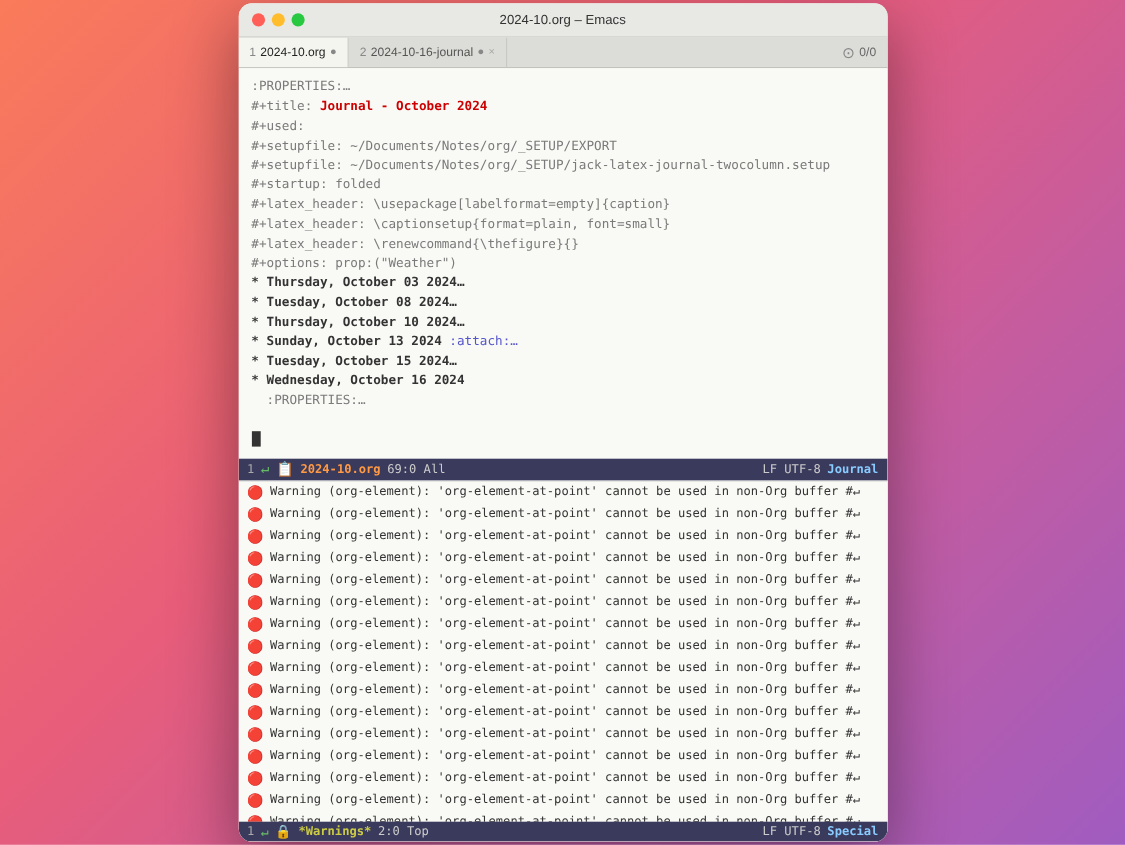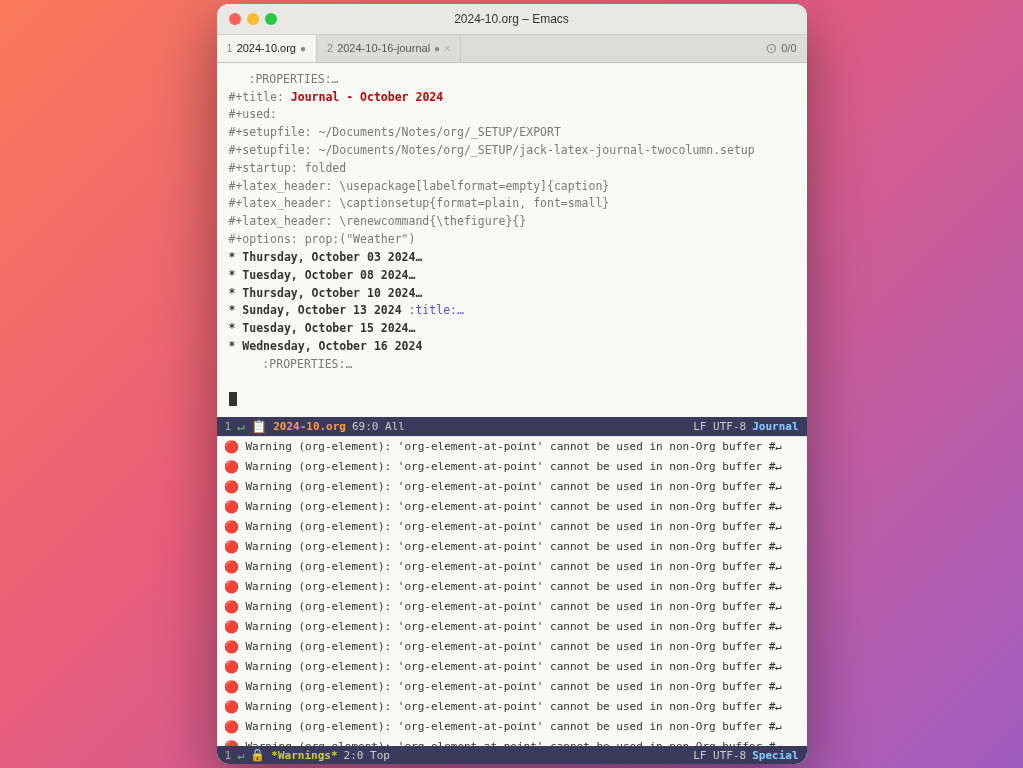--- a/index.html
+++ b/index.html
@@ -118,21 +118,21 @@
       line-height: 1.55;
       color: #333;
       overflow: hidden;
     }
 
     .line {
       display: block;
       white-space: pre;
     }
 
-    .prop-kw { color: #7a7a7a; margin-left: 20px; }
+    .prop-kw { color: #7a7a7a; }
     .title-val { color: #cc0000; font-weight: bold; text-align: center; }
     .kw-gray { color: #7a7a7a; }
     .bullet { color: #333; font-weight: bold; }
     .attach-link { color: #5555cc; }
 
     .cursor-block {
       display: inline-block;
       background: #333;
       width: 8px;
       height: 14px;
@@ -252,21 +252,21 @@
       <span class="line"><span class="kw-gray">#+setupfile: ~/Documents/Notes/org/_SETUP/EXPORT</span></span>
       <span class="line"><span class="kw-gray">#+setupfile: ~/Documents/Notes/org/_SETUP/jack-latex-journal-twocolumn.setup</span></span>
       <span class="line"><span class="kw-gray">#+startup: folded</span></span>
       <span class="line"><span class="kw-gray">#+latex_header: \usepackage[labelformat=empty]{caption}</span></span>
       <span class="line"><span class="kw-gray">#+latex_header: \captionsetup{format=plain, font=small}</span></span>
       <span class="line"><span class="kw-gray">#+latex_header: \renewcommand{\thefigure}{}</span></span>
       <span class="line"><span class="kw-gray">#+options: prop:("Weather")</span></span>
       <span class="line"><span class="bullet">* Thursday, October 03 2024…</span></span>
       <span class="line"><span class="bullet">* Tuesday, October 08 2024…</span></span>
       <span class="line"><span class="bullet">* Thursday, October 10 2024…</span></span>
-      <span class="line"><span class="bullet">* Sunday, October 13 2024 </span><span class="attach-link">:title:…</span></span>
+      <span class="line"><span class="bullet">* Sunday, October 13 2024 </span><span class="attach-link">:attach:…</span></span>
       <span class="line"><span class="bullet">* Tuesday, October 15 2024…</span></span>
       <span class="line"><span class="bullet">* Wednesday, October 16 2024</span></span>
       <span class="line">  <span class="prop-kw">:PROPERTIES:…</span></span>
       <br>
       <span class="line"><span class="cursor-block"></span></span>
     </div>
 
     <div class="mode-line">
       <span style="color:#aaa;">1</span>
       <span style="color:#66bb66; font-size:13px;">↵</span>

